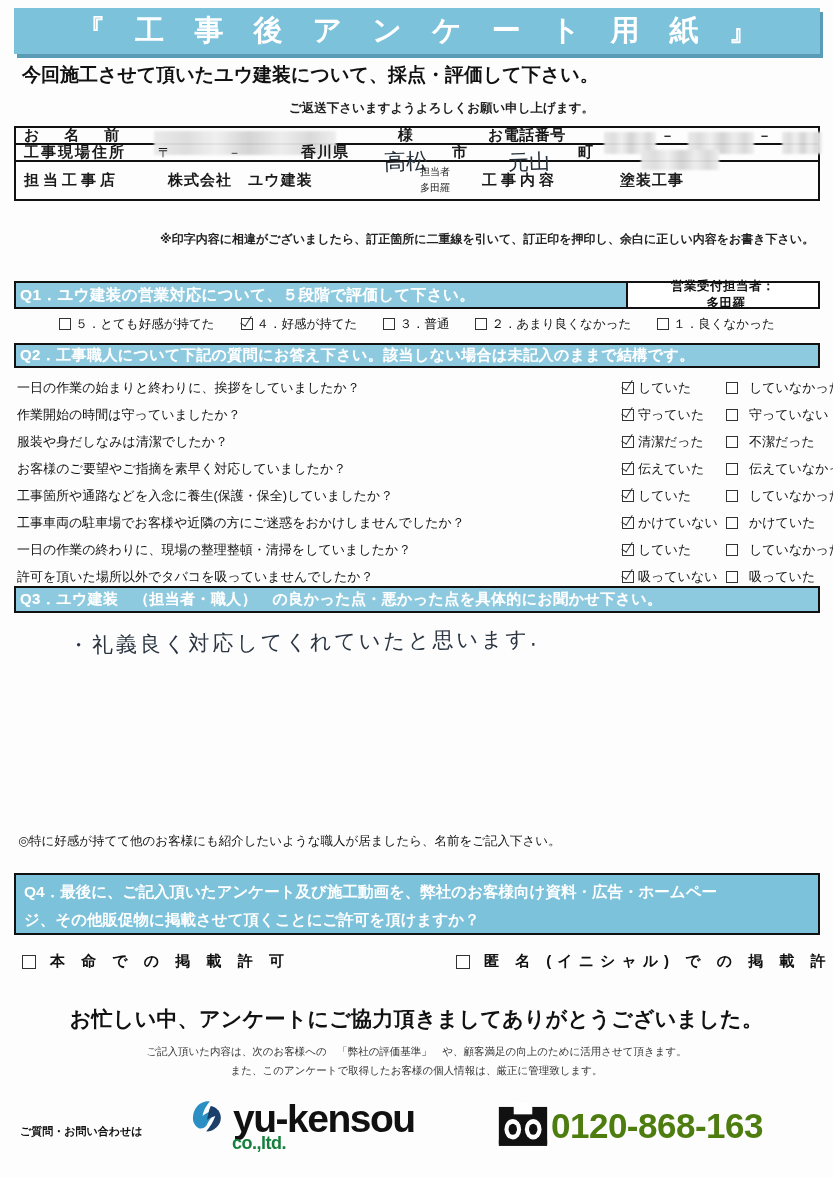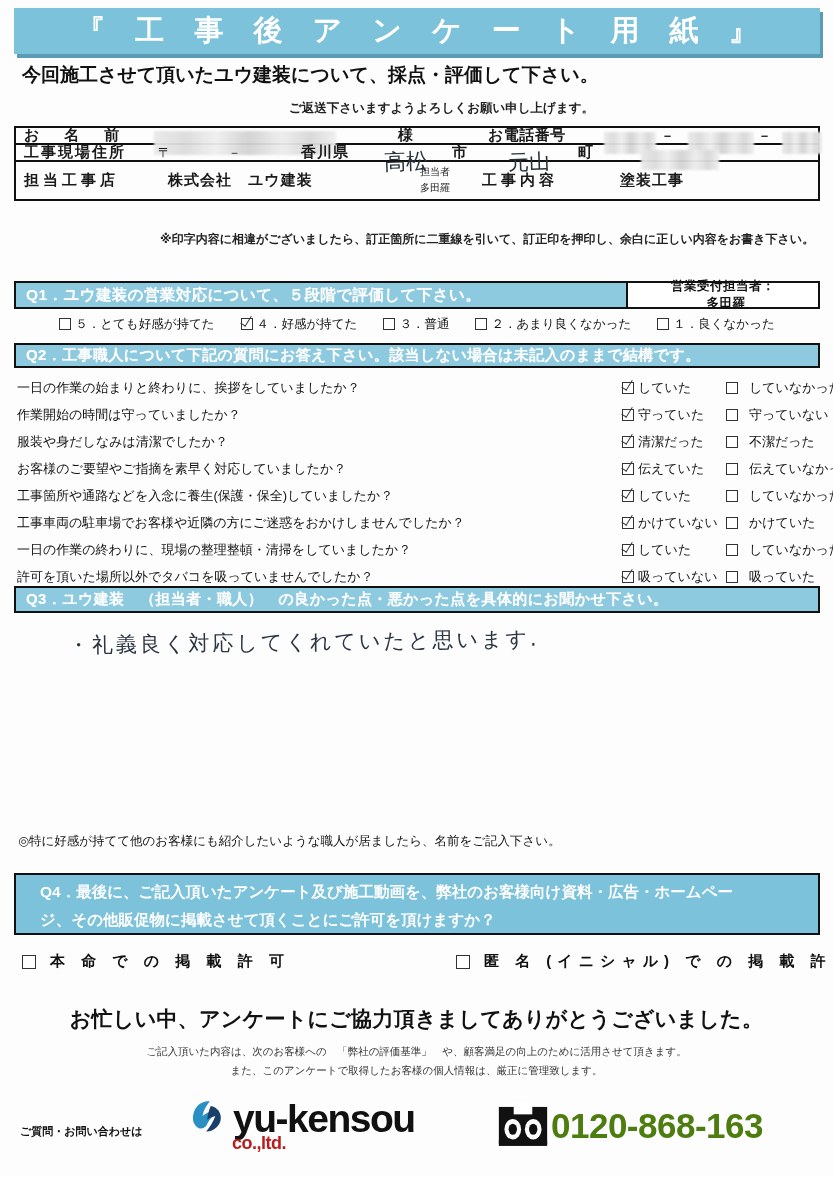--- a/index.html
+++ b/index.html
@@ -148,21 +148,21 @@
     width: 806px;
     background: #8ecadf;
     border: 2px solid #111;
     box-sizing: border-box;
     color: #ffffff;
     font-weight: bold;
     display: flex;
     align-items: center;
   }
   .qbar .qtext {
-    padding-left: 10px;
+    padding-left: 4px;
     font-size: 15.5px;
     letter-spacing: 0.4px;
     white-space: nowrap;
     text-shadow: 0 0 1px rgba(255,255,255,.35);
     text-align: right;
   }
   .rep-box {
     position: absolute;
     right: 0;
     top: 0;
@@ -283,21 +283,21 @@
     top: 873px;
     width: 806px;
     height: 62px;
     background: #7cc2db;
     border: 2px solid #111;
     box-sizing: border-box;
     color: #fff;
     font-weight: bold;
     font-size: 15.5px;
     line-height: 28px;
-    padding: 3px 8px 0 24px;
+    padding: 3px 8px 0 8px;
   }
 
   .q4-options {
     position: absolute;
     left: 14px;
     top: 950px;
     width: 806px;
     height: 30px;
   }
   .q4-opt {
@@ -361,21 +361,21 @@
     color: #111;
     line-height: 38px;
     margin-left: 3px;
   }
   .logo-sub {
     position: absolute;
     left: 232px;
     top: 1133px;
     font-size: 18px;
     font-weight: bold;
-    color: #b91c1c;
+    color: #15803d;
     letter-spacing: -0.5px;
     text-align: right;
   }
   .freedial {
     position: absolute;
     left: 497px;
     top: 1103px;
     display: flex;
     align-items: center;
   }

